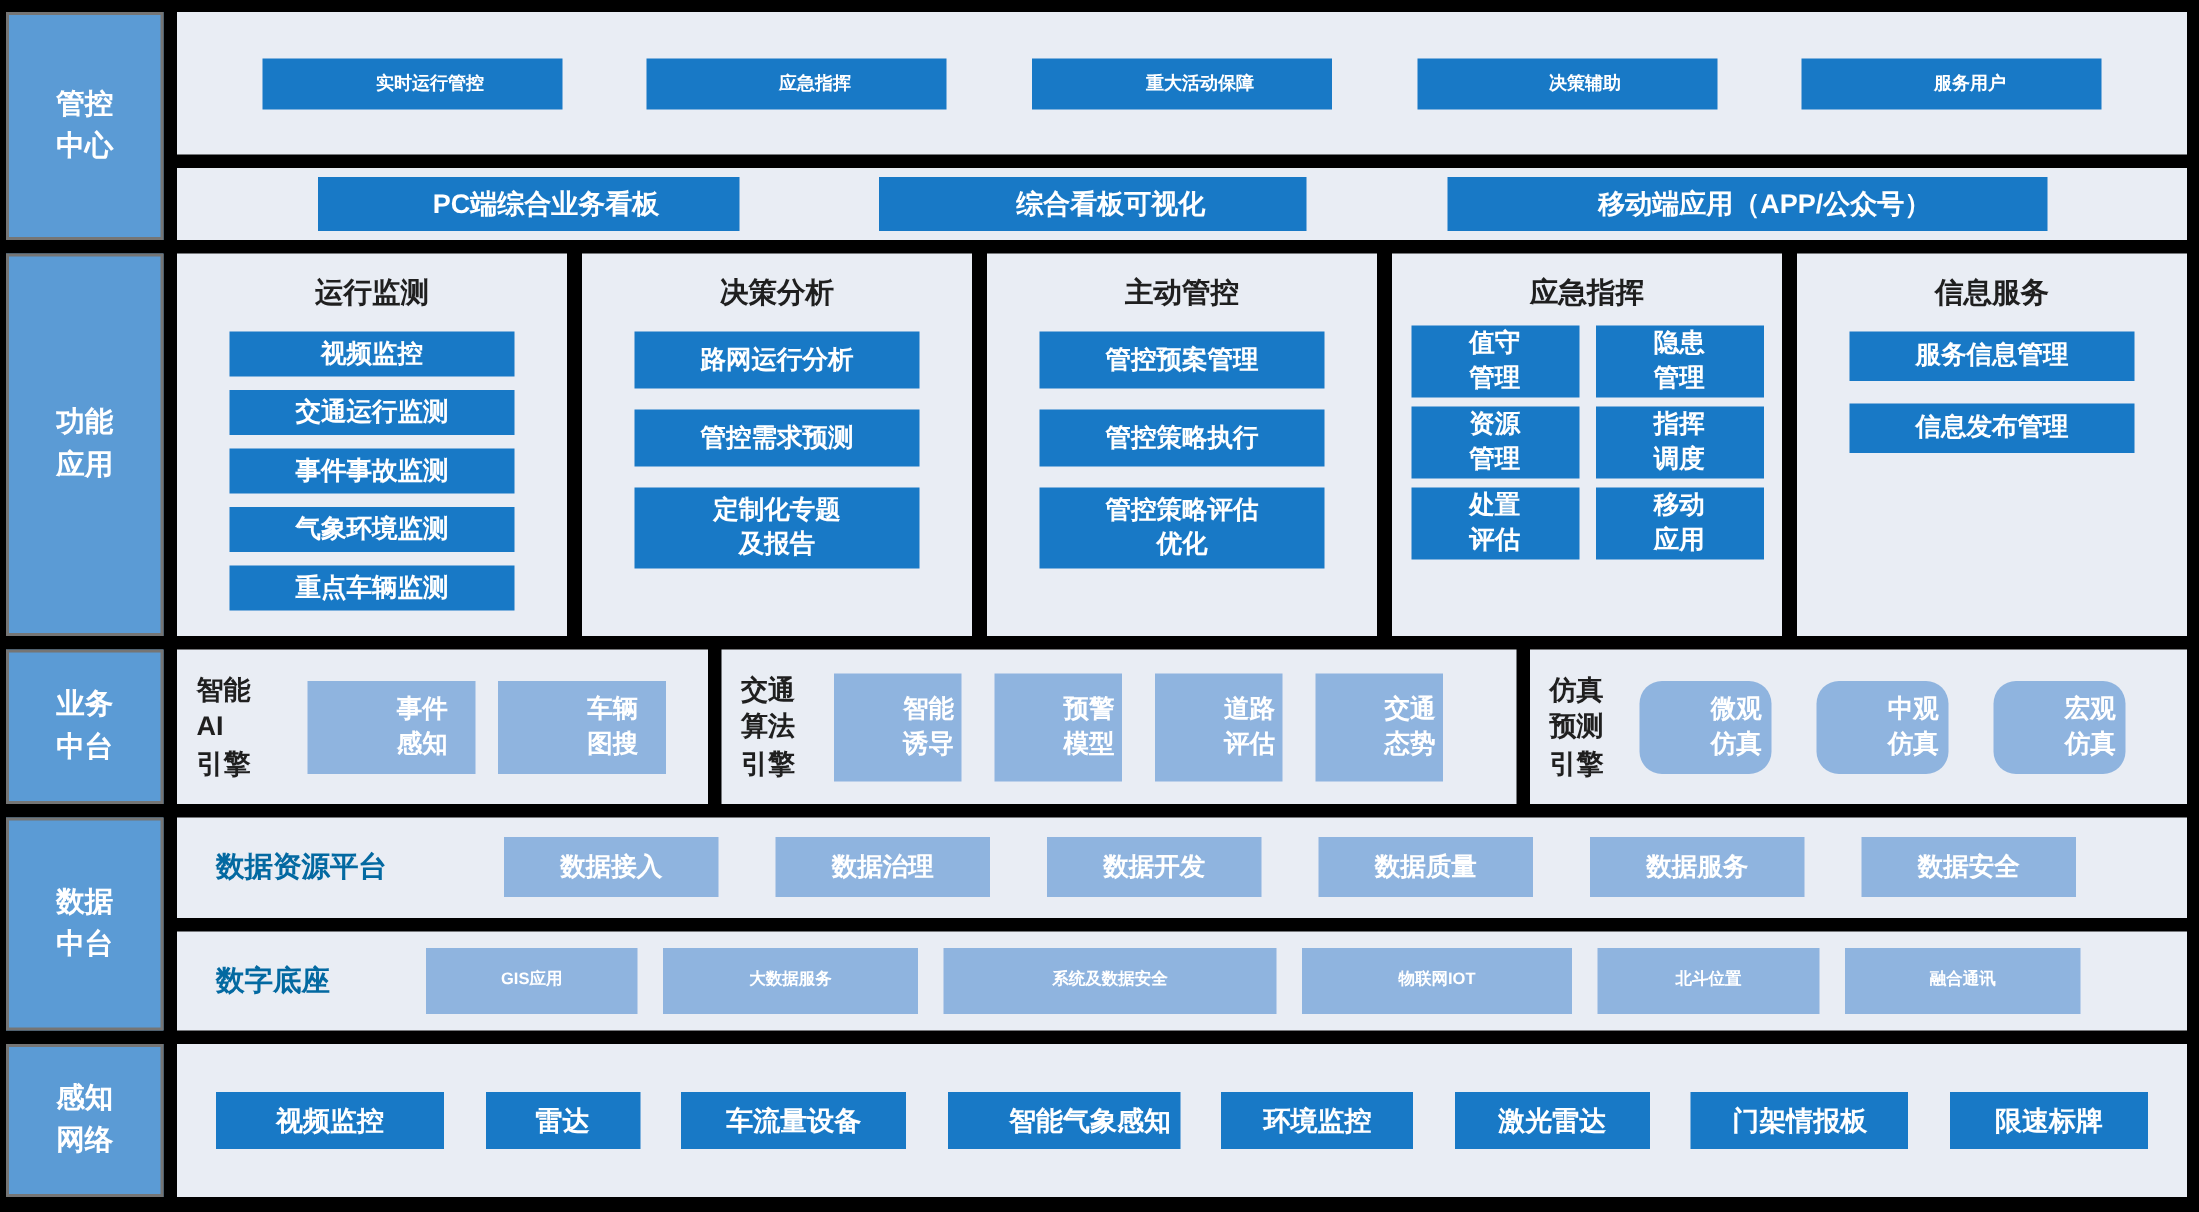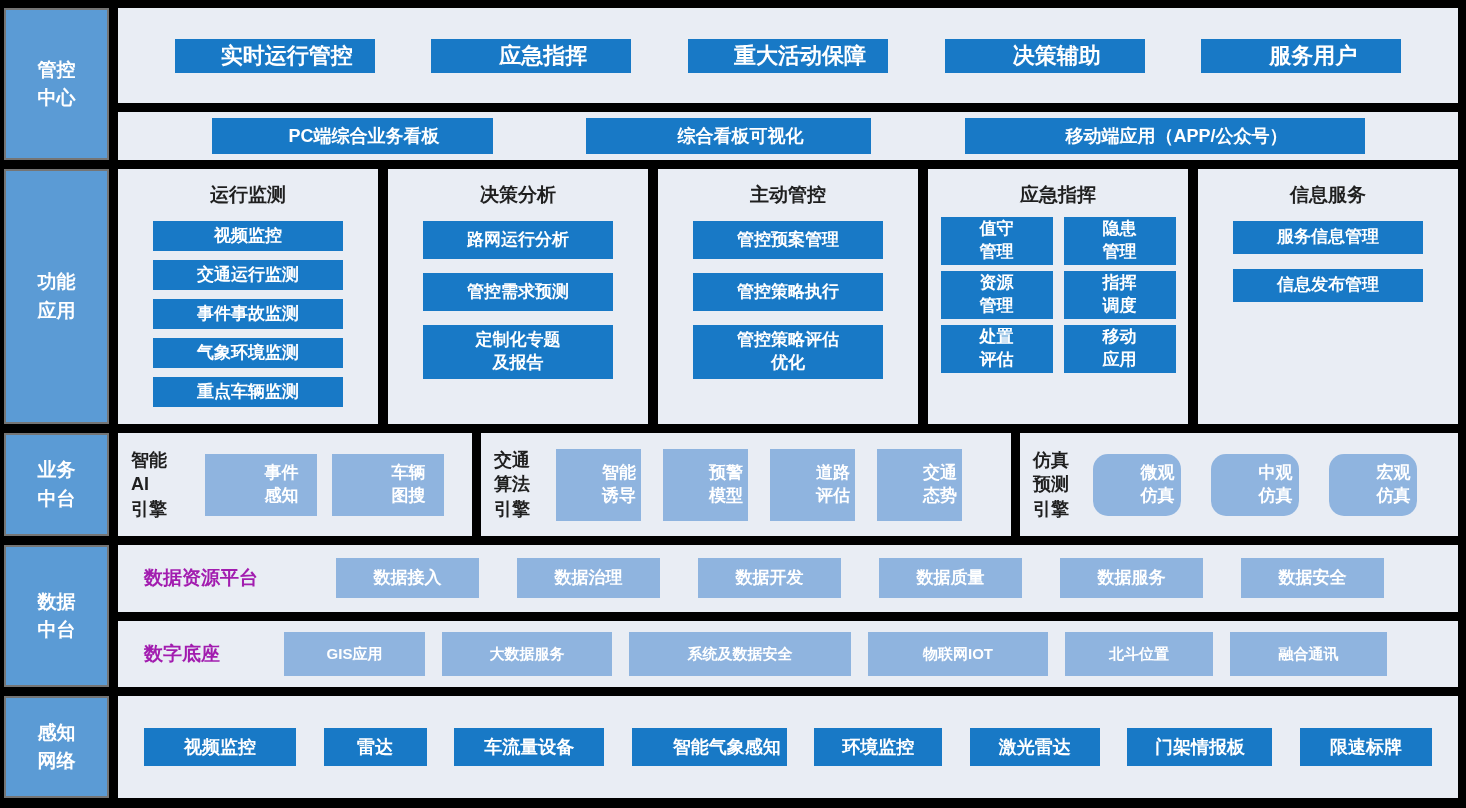--- a/index.html
+++ b/index.html
@@ -24,21 +24,21 @@
   .panel{background:#E9EDF4;}
   .t{white-space:pre-line;}
   .btn{
     background:#1879C6;color:#fff;font-weight:bold;font-size:18px;
     display:flex;align-items:center;justify-content:center;text-align:center;
     white-space:pre-line;line-height:1.35;
   }
   .btn.light{background:#8FB4DF;}
   
   .r1a{flex:1;display:flex;align-items:center;justify-content:space-evenly;}
-  .r1a .btn{width:200px;height:34px;font-size:22px;padding-left:24px;}
+  .r1a .btn{width:200px;height:34px;font-size:12px;padding-left:24px;}
   .r1b{height:48px;flex:0 0 48px;display:flex;align-items:center;justify-content:space-evenly;}
   .r1b .btn{height:36px;padding-left:24px;}
   
   .r2{height:255px;}
   .r2 .content{flex-direction:row;gap:10px;}
   .fcol{flex:1;background:#E9EDF4;padding-top:13px;display:flex;flex-direction:column;align-items:center;}
   .fcol .title{font-size:19px;font-weight:bold;color:#1f1f1f;margin-bottom:13px;}
   .fcol .stack{display:flex;flex-direction:column;align-items:center;gap:9px;width:100%;}
   .fcol .btn{width:190px;height:30px;font-size:17px;}
   .fcol.wide .stack{gap:14px;}
@@ -57,29 +57,29 @@
   .eng1 .btn{width:112px;height:62px;}
   .eng2{flex:0 0 530px;}
   .eng2 .ebtns{display:flex;gap:22px;margin-left:26px;}
   .eng2 .btn{width:85px;height:72px;}
   .eng3{flex:1;}
   .eng3 .ebtns{display:flex;gap:30px;margin-left:24px;}
   .eng3 .btn{width:88px;height:62px;border-radius:15px;}
   
   .r4{height:142px;}
   .dplat{display:flex;align-items:center;padding-left:26px;}
-  .dplat .dlabel{font-size:19px;font-weight:bold;color:#a21caf;}
+  .dplat .dlabel{font-size:19px;font-weight:bold;color:#0369a1;}
   .dp1{flex:1;}
   .dp1 .dlabel{width:192px;}
   .dp1 .dbtns{display:flex;gap:38px;}
   .dp1 .btn{width:143px;height:40px;font-size:17px;}
   .dp2{flex:1;}
   .dp2 .dlabel{width:140px;}
   .dp2 .dbtns{display:flex;gap:17px;}
-  .dp2 .btn{height:44px;font-size:15px;}
+  .dp2 .btn{height:44px;font-size:11px;}
   
   .r5{height:102px;}
   .r5 .panel{flex:1;display:flex;align-items:center;justify-content:space-between;padding:0 26px;}
   .r5 .btn{height:38px;font-size:18px;}
 </style>
 </head>
 <body>
 
 <div class="app">
 

